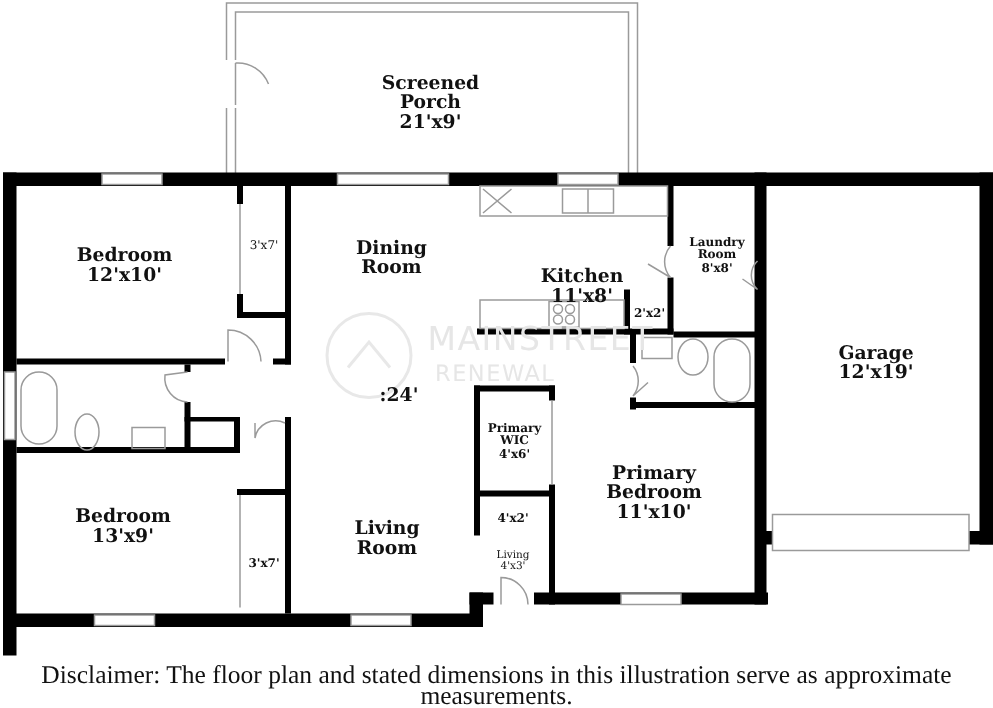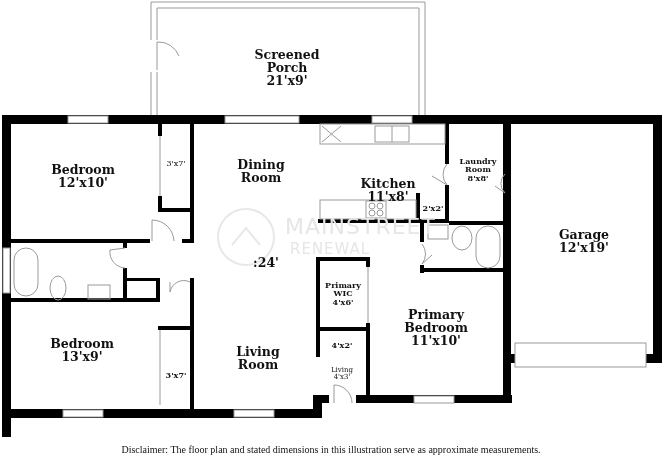--- a/index.html
+++ b/index.html
@@ -3,21 +3,21 @@
 <meta charset="utf-8">
 <style>
   html,body{margin:0;padding:0;background:#fff;}
   body{width:662px;height:472px;position:relative;overflow:hidden;font-family:"DejaVu Serif","Liberation Serif",serif;}
   svg{position:absolute;left:0;top:0;}
   .lbl{position:absolute;text-align:center;color:#111;font-weight:bold;line-height:1.05;white-space:nowrap;transform:translateX(-50%);}
   .lg{font-size:12.5px;}
   .sm{font-size:8px;}
   .xs{font-size:7px;font-weight:normal;}
   .wm{position:absolute;color:#e6e6e6;font-family:"DejaVu Sans","Liberation Sans",sans-serif;letter-spacing:1px;}
-  .disc{position:absolute;left:0;width:662px;top:443px;text-align:center;font-family:"Liberation Serif","DejaVu Serif",serif;font-size:10px;color:#111;line-height:14px;}
+  .disc{position:absolute;left:0;width:662px;top:443px;text-align:center;font-family:"Liberation Serif","DejaVu Serif",serif;font-size:17px;color:#111;line-height:14px;}
 </style>
 </head>
 <body>
 
 <svg width="662" height="472" viewBox="0 0 662 472">
 
   <g stroke="#e8e8e8" stroke-width="2" fill="none">
     <circle cx="246" cy="237" r="28"></circle>
     <path d="M232 245 L246 228 L260 245"></path>
   </g>

